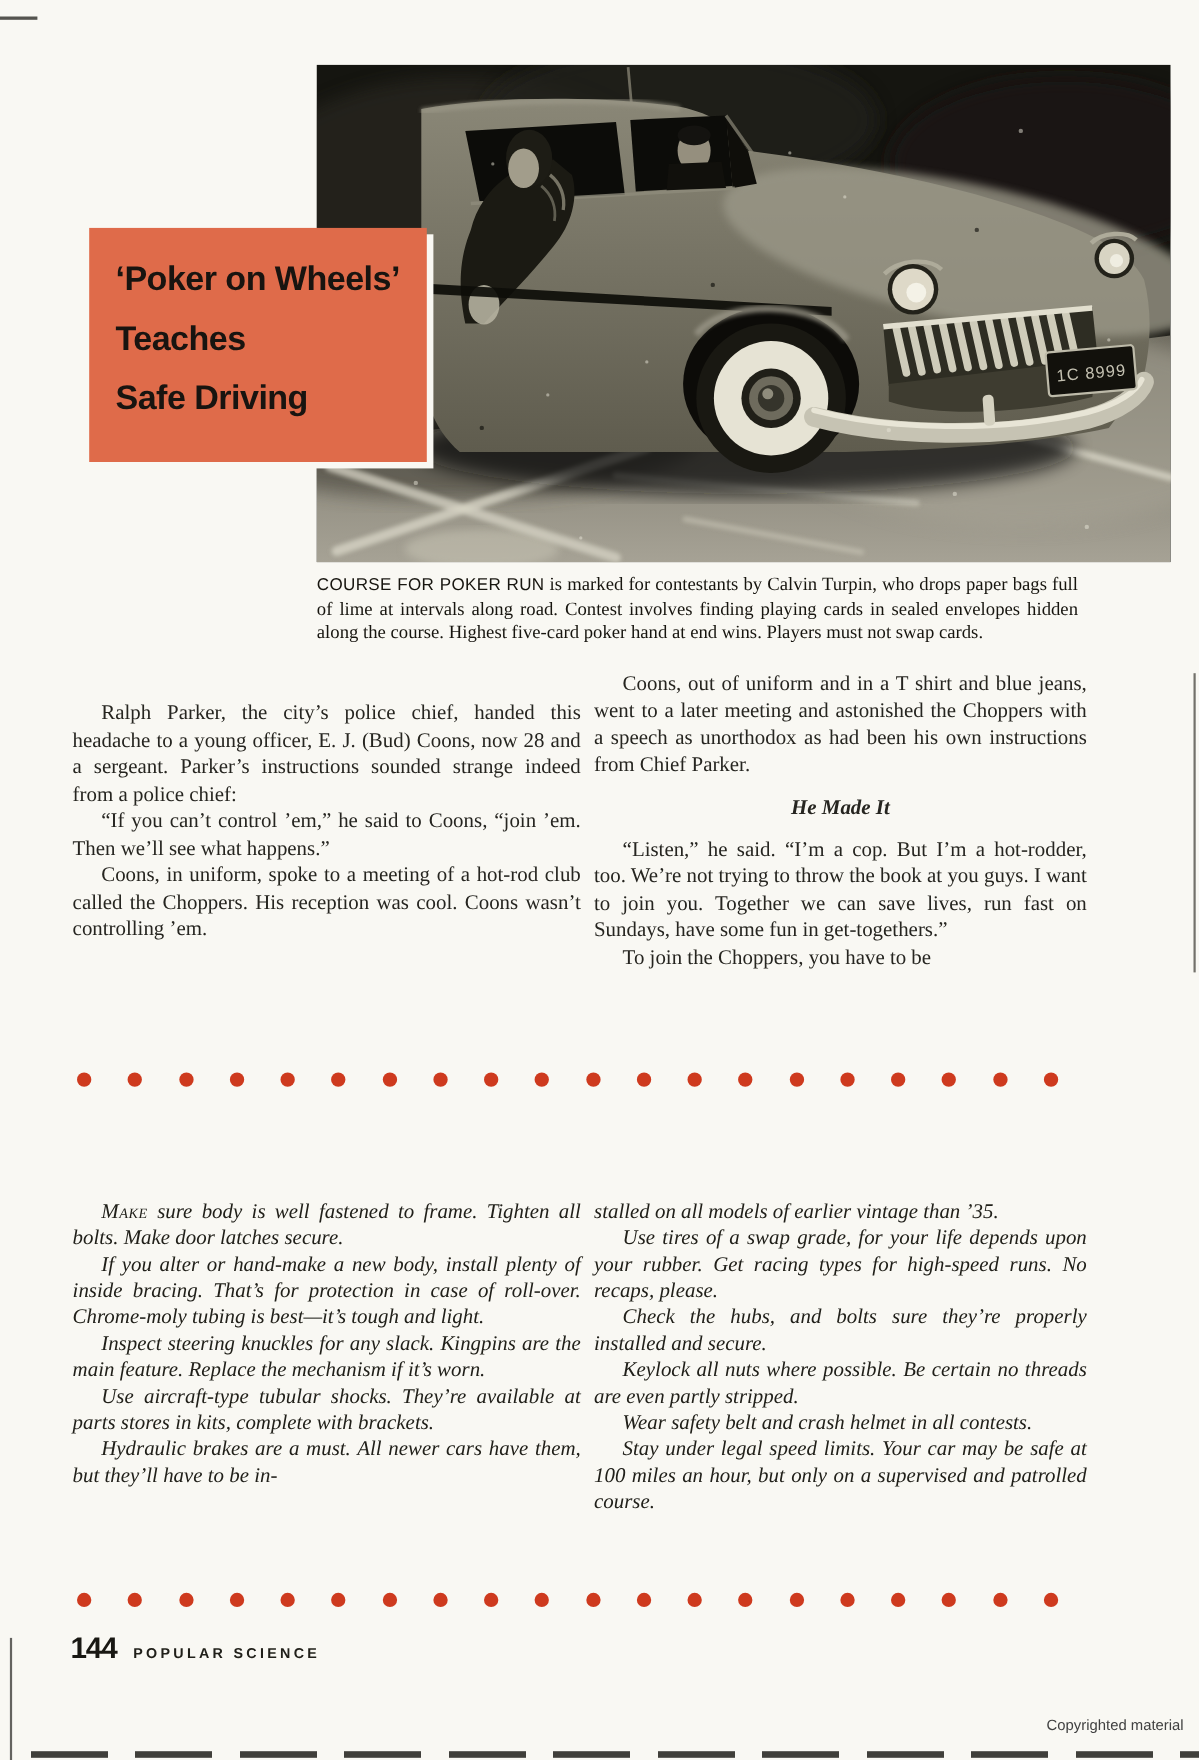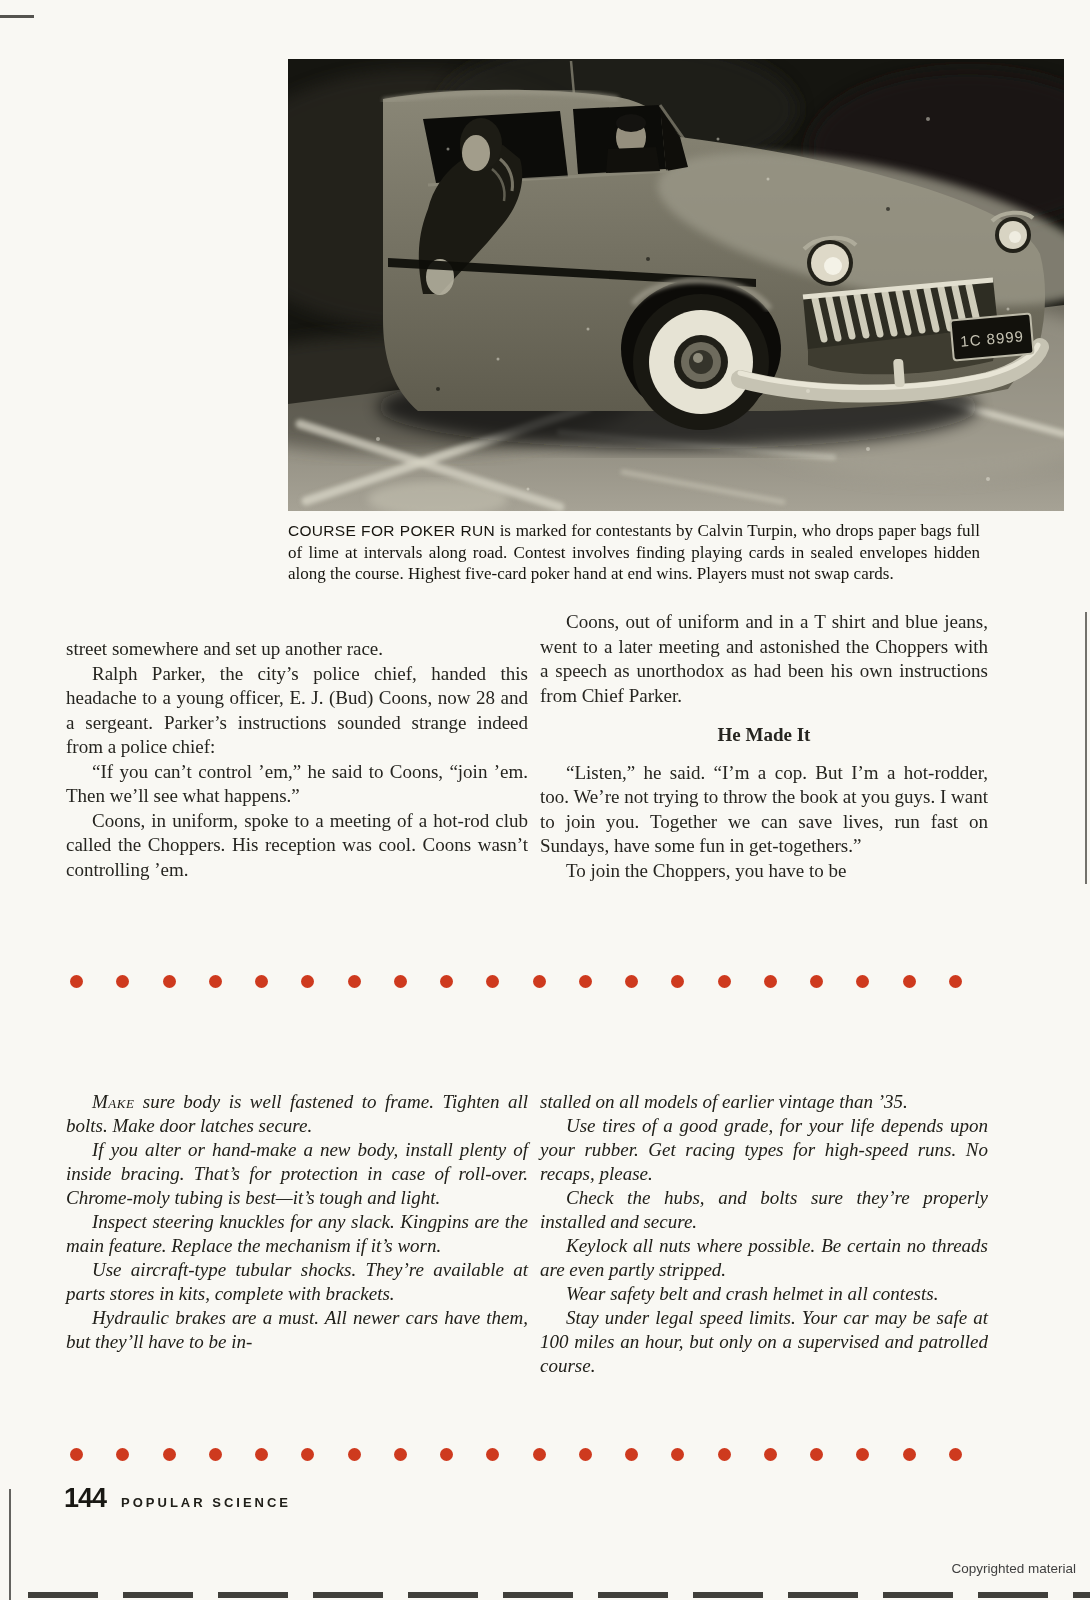--- a/index.html
+++ b/index.html
@@ -34,21 +34,21 @@
     text-align:justify;
   }
   .caption .lead { font-family:"Liberation Sans", sans-serif; font-size:15.5px; letter-spacing:.3px; }
   
   .col { position:absolute; font-size:19px; line-height:24.5px; text-align:justify; }
   .col p { margin:0; }
   .col p.ind { text-indent:26px; }
   .body-left  { left:66px;  top:637px; width:462px; }
   .body-right { left:540px; top:610px; width:448px; }
   .subhead {
-    text-align:center; font-weight:700; 
+    text-align:center; font-weight:700; font-style:italic;
     margin:15px 0 13px 0 !important; font-size:19px;
   }
   
   .dots-row { position:absolute; left:70px; width:892px; display:flex; justify-content:space-between; }
   .dots-row.r1 { top:975px; } .dots-row.r2 { top:1448px; }
   .dot { width:13px; height:13px; border-radius:50%; }
   
   .tips-heading {
     position:absolute; left:60px; top:1026px; width:930px; text-align:center;
     font-family:"Liberation Sans", sans-serif; font-weight:700; font-size:25px; color:#14130e;
@@ -212,27 +212,31 @@
           <circle cx="580" cy="390" r="2"></circle>
       </g>
       <g fill="#0a0a07" opacity="0.6">
         <circle cx="360" cy="200" r="2"></circle>
           <circle cx="600" cy="150" r="2"></circle>
           <circle cx="150" cy="330" r="2"></circle>
       </g>
     </svg>
   </div>
 
+  <div class="headline-box">
+    <p>‘Poker on Wheels’</p>
+    <p>Teaches</p>
+    <p>Safe Driving</p>
+  </div>
 
   <div class="caption">
     <span class="lead">COURSE FOR POKER RUN</span><span> is marked for contestants by Calvin Turpin, who drops paper bags full of lime at intervals along road. Contest involves finding playing cards in sealed envelopes hidden along the course. Highest five-card poker hand at end wins. Players must not swap cards.</span>
   </div>
 
   <div class="col body-left">
-    <p>street somewhere and set up another race.</p>
     <p class="ind">Ralph Parker, the city’s police chief, handed this headache to a young officer, E. J. (Bud) Coons, now 28 and a sergeant. Parker’s instructions sounded strange indeed from a police chief:</p>
     <p class="ind">“If you can’t control ’em,” he said to Coons, “join ’em. Then we’ll see what happens.”</p>
     <p class="ind">Coons, in uniform, spoke to a meeting of a hot-rod club called the Choppers. His reception was cool. Coons wasn’t controlling ’em.</p>
   </div>
 
   <div class="col body-right">
     <p class="ind">Coons, out of uniform and in a T shirt and blue jeans, went to a later meeting and astonished the Choppers with a speech as unorthodox as had been his own instructions from Chief Parker.</p>
     <p class="subhead">He Made It</p>
     <p class="ind">“Listen,” he said. “I’m a cop. But I’m a hot-rodder, too. We’re not trying to throw the book at you guys. I want to join you. Together we can save lives, run fast on Sundays, have some fun in get-togethers.”</p>
     <p class="ind">To join the Choppers, you have to be</p>
@@ -287,21 +291,21 @@
   <div class="col tips tips-left">
     <p class="ind"><span class="lead-caps">Make</span><span> sure body is well fastened to frame. Tighten all bolts. Make door latches secure.</span></p>
     <p class="ind">If you alter or hand-make a new body, install plenty of inside bracing. That’s for protection in case of roll-over. Chrome-moly tubing is best—it’s tough and light.</p>
     <p class="ind">Inspect steering knuckles for any slack. Kingpins are the main feature. Replace the mechanism if it’s worn.</p>
     <p class="ind">Use aircraft-type tubular shocks. They’re available at parts stores in kits, complete with brackets.</p>
     <p class="ind">Hydraulic brakes are a must. All newer cars have them, but they’ll have to be in-</p>
   </div>
 
   <div class="col tips tips-right">
     <p>stalled on all models of earlier vintage than ’35.</p>
-    <p class="ind">Use tires of a good grade, for your life depends upon your rubber. Get racing types for high-speed runs. No recaps, please.</p>
+    <p class="ind">Use tires of a swap grade, for your life depends upon your rubber. Get racing types for high-speed runs. No recaps, please.</p>
     <p class="ind">Check the hubs, and bolts sure they’re properly installed and secure.</p>
     <p class="ind">Keylock all nuts where possible. Be certain no threads are even partly stripped.</p>
     <p class="ind">Wear safety belt and crash helmet in all contests.</p>
     <p class="ind">Stay under legal speed limits. Your car may be safe at 100 miles an hour, but only on a supervised and patrolled course.</p>
   </div>
 
   <div class="footer">
     <span class="pagenum">144</span>
     <span class="mag">POPULAR SCIENCE</span>
   </div>

